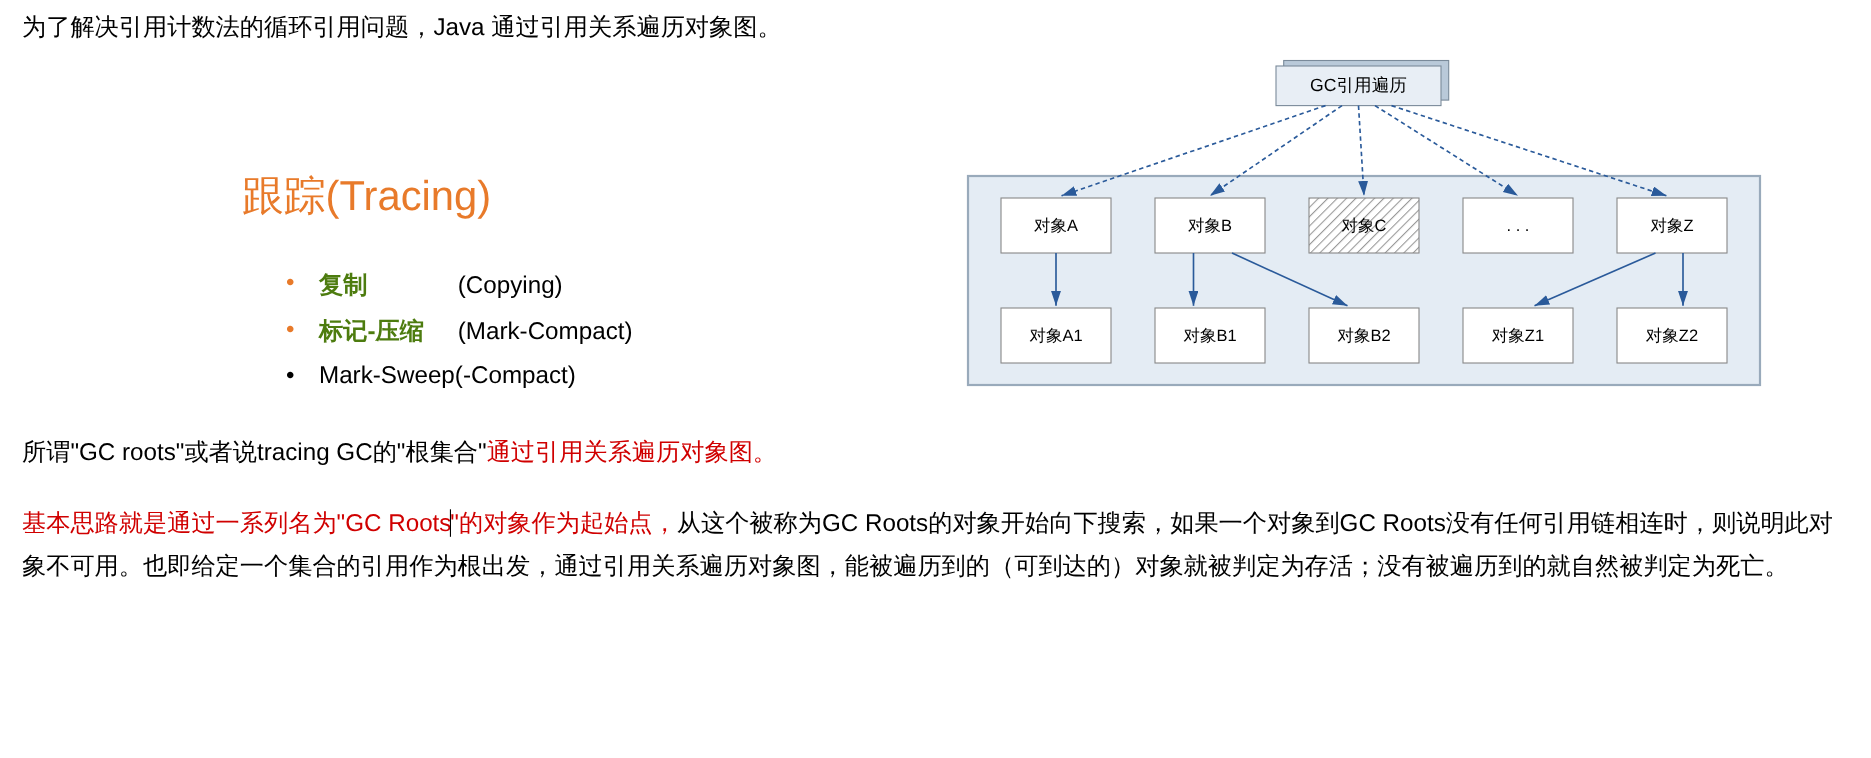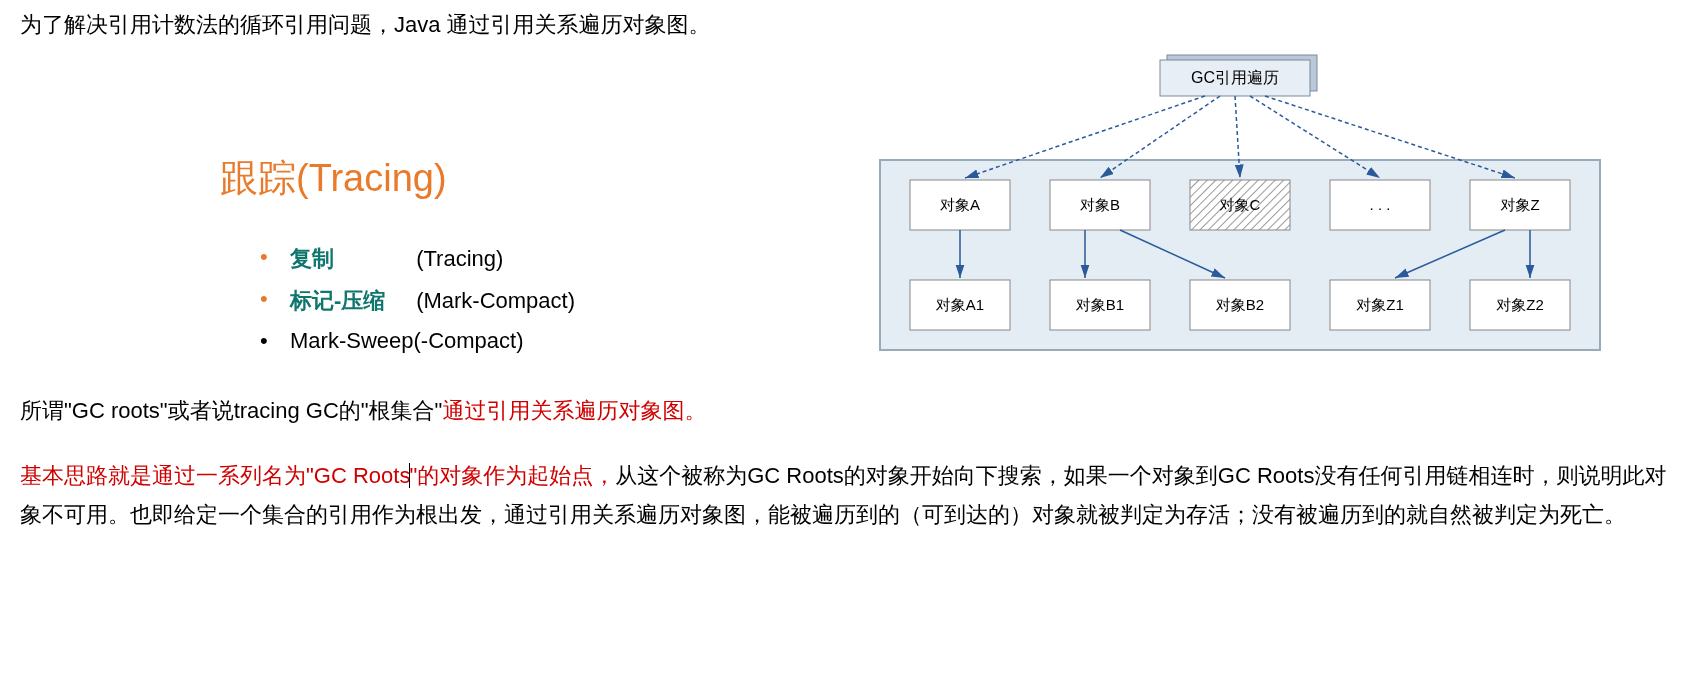--- a/index.html
+++ b/index.html
@@ -46,21 +46,21 @@
     content: "•";
     position: absolute;
     left: 0;
     color: #e87a2a;
     font-size: 22px;
   }
   .bullets li.plain::before {
     color: #000;
   }
   .bold-orange {
-    color: #0f766e;
+    color: #4d7c0f;
     font-weight: bold;
     display: inline-block;
     width: 120px;
   }
   .paren {
     color: #000;
   }
   .right-col {
     flex: 0 0 740px;
   }
@@ -87,21 +87,21 @@
 <body>
 
 <div class="intro">为了解决引用计数法的循环引用问题，Java 通过引用关系遍历对象图。</div>
 
 <div class="main-row">
   <div class="left-col">
     <div class="tracing-title">跟踪(Tracing)</div>
     <ul class="bullets">
       <li>
         <span class="bold-orange">复制</span>
-        <span class="paren">(Tracing)</span>
+        <span class="paren">(Copying)</span>
       </li>
       <li>
         <span class="bold-orange">标记-压缩</span>
         <span class="paren">(Mark-Compact)</span>
       </li>
       <li class="plain">
         <span class="paren">Mark-Sweep(-Compact)</span>
       </li>
     </ul>
   </div>

